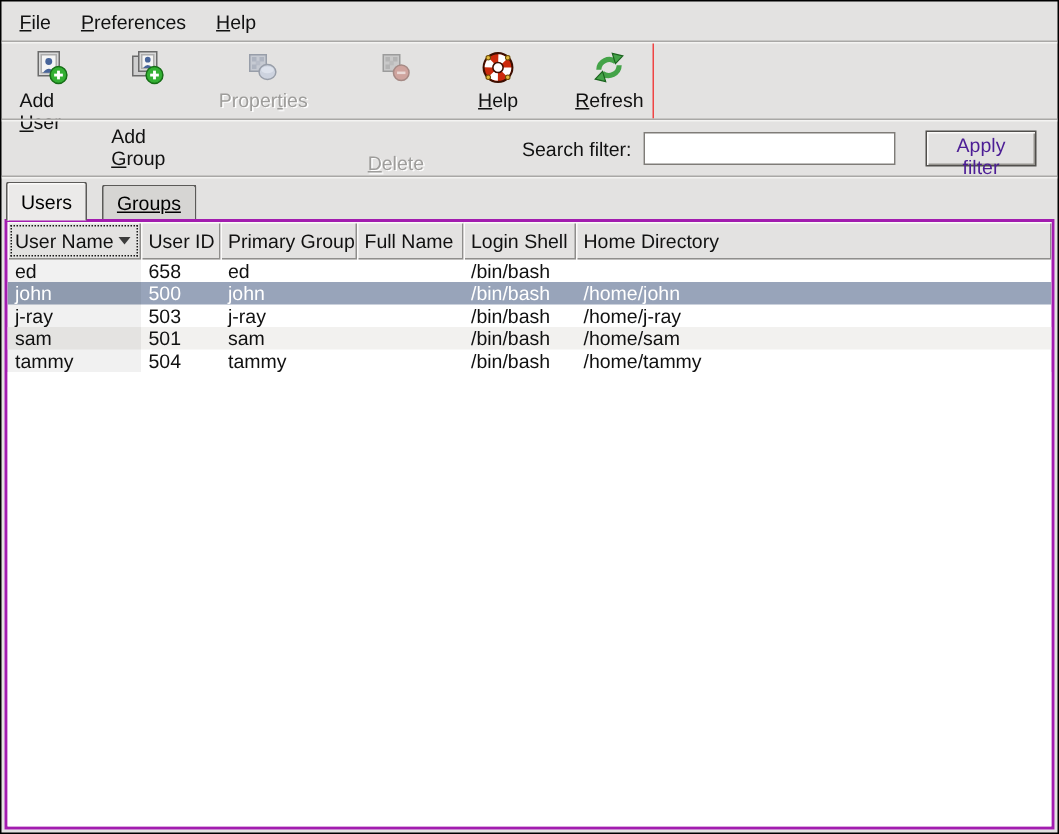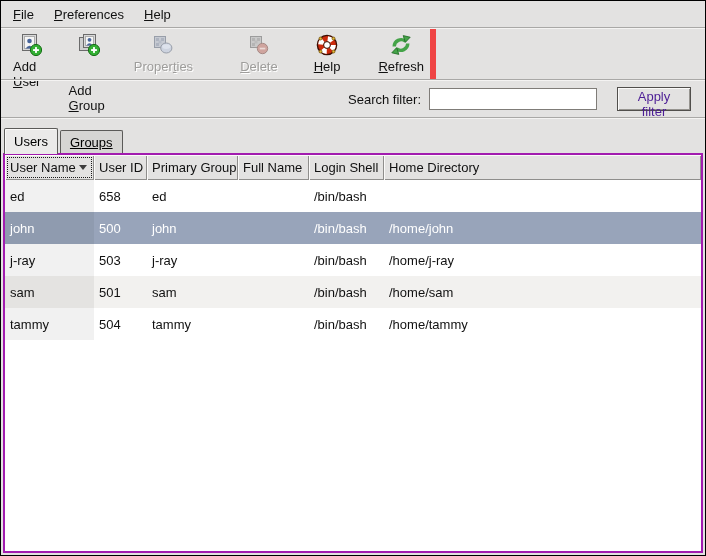--- a/index.html
+++ b/index.html
@@ -10,47 +10,47 @@
     background:#e3e2e1;
     font-family:"Liberation Sans",sans-serif;
     display:flex;flex-direction:column;
     overflow:hidden;position:relative;
   }
   
   .menubar{height:26px;display:flex;align-items:center;padding-left:2px;flex:none;}
   .menu-item{font-size:13px;color:#111;padding:4px 10px;cursor:default;}
   .sep{flex:none;height:2px;border-top:1px solid #a9a8a6;border-bottom:1px solid #f4f3f2;}
   
-  .toolbar{height:50px;flex:none;display:flex;align-items:flex-start;padding:4px 0 0 0;width:435px;border-right:6px solid #ef4444;}
+  .toolbar{height:50px;flex:none;display:flex;align-items:flex-start;padding:4px 0 0 0;width:435px;border-right:1px solid #ef4444;}
   .tool-btn{display:flex;flex-direction:column;align-items:center;font-size:13px;color:#111;padding:0 6px;cursor:default;}
   .tool-btn .tool-icon{width:24px;height:24px;display:block;margin-bottom:2px;}
   .tool-btn.disabled .tool-label{color:#9e9d9b;text-shadow:1px 1px 0 #fff;}
   .tb-addu{margin-left:6px;} .tb-addg{margin-left:8px;gap:24px;} .tb-prop{margin-left:12px;}
-  .tb-del{margin-left:35px;} .tb-help{margin-left:24px;} .tb-ref{margin-left:26px;}
+  .tb-del{margin-left:28px;gap:42px;} .tb-help{margin-left:24px;} .tb-ref{margin-left:26px;}
   
   .filter-row{height:36px;flex:none;display:flex;align-items:center;justify-content:flex-end;padding-right:14px;font-size:13px;}
   .filter-label{margin-right:8px;color:#111;}
   .filter-input{width:168px;height:22px;border:1px solid #7f7c78;background:#fff;font-size:13px;padding:0 4px;font-family:"Liberation Sans",sans-serif;}
   .apply-btn{margin-left:20px;width:74px;height:24px;background:#e3e2e1;border:1px solid #514f4c;
     box-shadow:inset 1px 1px 0 #fbfaf9, inset -1px -1px 0 #96948f;
     font-size:13px;font-family:"Liberation Sans",sans-serif;color:#4c1d95;cursor:default;}
   
-  .tabs{height:34px;flex:none;display:flex;align-items:flex-end;padding-left:3px;position:relative;z-index:2;}
+  .tabs{height:27px;flex:none;display:flex;align-items:flex-end;padding-left:3px;position:relative;z-index:2;gap:8px;}
   .tab{font-size:13px;padding:0 9px;display:flex;align-items:center;cursor:default;border:1px solid #5b5a58;border-bottom:none;border-radius:2px 2px 0 0;}
   .tab.active{background:#ebeae9;height:26px;box-shadow:inset 1px 1px 0 #fbfaf9;margin-bottom:-1px;position:relative;z-index:3;}
   .tab.inactive{background:#d6d5d3;height:23px;margin-left:2px;text-decoration:underline;}
   
   .table-area{flex:1;margin:0 2px 2px 2px;background:#fff;border:2px solid #a21caf;display:flex;flex-direction:column;min-height:0;overflow:hidden;}
   .thead{flex:none;display:grid;grid-template-columns:89px 53px 91px 71px 75px 1fr;height:25px;}
   .th{background:#e3e2e1;box-shadow:inset 1px 1px 0 #fbfaf9, inset -1px -1px 0 #8f8e8c;
      display:flex;align-items:center;padding:0 5px;font-size:13px;color:#111;white-space:nowrap;overflow:hidden;cursor:default;}
   .th.sorted{outline:1px dotted #1a1a1a;outline-offset:-3px;}
   .sort-arrow{margin-left:auto;width:0;height:0;border-left:4px solid transparent;border-right:4px solid transparent;border-top:5px solid #3c3c3c;margin-right:2px;}
   .tbody{flex:1;display:flex;flex-direction:column;}
-  .tr{flex:none;display:grid;grid-template-columns:89px 53px 91px 71px 75px 1fr;height:32px;font-size:13px;color:#111;cursor:default;}
+  .tr{flex:none;display:grid;grid-template-columns:89px 53px 91px 71px 75px 1fr;height:15px;font-size:13px;color:#111;cursor:default;}
   .tr.striped{background:#f2f1ef;}
   .tr.selected{background:#98a4ba;color:#fff;}
   .td{padding:0 5px;display:flex;align-items:center;white-space:nowrap;overflow:hidden;}
   .td.sorted-col{background:rgba(0,0,0,0.055);}
   .empty-area{flex:1;background:#fff;}
 </style>
 </head>
 <body>
 
 <div class="window">

